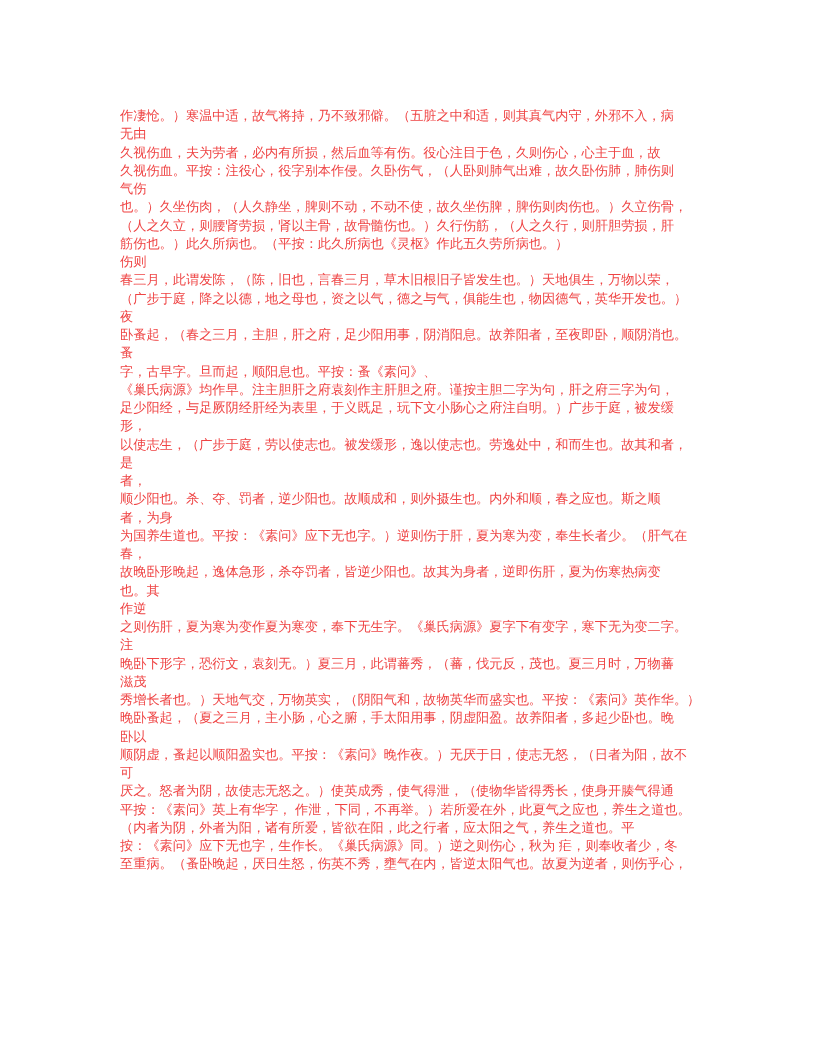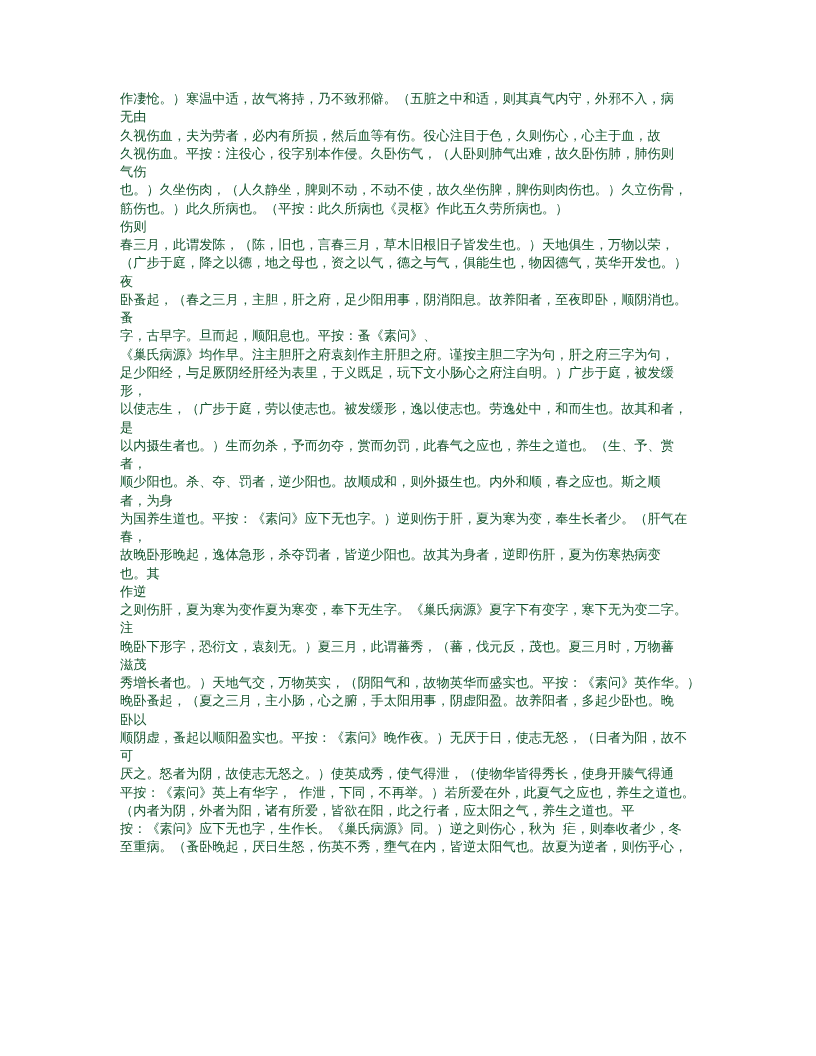--- a/index.html
+++ b/index.html
@@ -1,52 +1,52 @@
 <!DOCTYPE html>
 <html><head>
 <meta charset="utf-8">
 <style>
   html, body { margin: 0; padding: 0; background: #ffffff; }
   body { width: 816px; height: 1056px; position: relative; overflow: hidden; }
   .page {
     position: absolute;
     left: 120px;
-    top: 91px;
+    top: 107px;
     width: 588px;
-    font-family: Liberation Mono, monospace;
+    font-family: Liberation Sans, sans-serif;
     font-size: 13.2px;
     line-height: 18.26px;
-    color: #14532d;
+    color: #ef4444;
   }
   .line { display: block; white-space: nowrap; height: 18.26px; }
 </style>
 </head>
 <body>
 
 <div class="page">
   <span class="line">作凄怆。）寒温中适，故气将持，乃不致邪僻。（五脏之中和适，则其真气内守，外邪不入，病</span>
   <span class="line">无由</span>
   <span class="line">久视伤血，夫为劳者，必内有所损，然后血等有伤。役心注目于色，久则伤心，心主于血，故</span>
   <span class="line">久视伤血。平按：注役心，役字别本作侵。久卧伤气，（人卧则肺气出难，故久卧伤肺，肺伤则</span>
   <span class="line">气伤</span>
   <span class="line">也。）久坐伤肉，（人久静坐，脾则不动，不动不使，故久坐伤脾，脾伤则肉伤也。）久立伤骨，</span>
+  <span class="line">（人之久立，则腰肾劳损，肾以主骨，故骨髓伤也。）久行伤筋，（人之久行，则肝胆劳损，肝</span>
   <span class="line">筋伤也。）此久所病也。（平按：此久所病也《灵枢》作此五久劳所病也。）</span>
   <span class="line">伤则</span>
   <span class="line">春三月，此谓发陈，（陈，旧也，言春三月，草木旧根旧子皆发生也。）天地俱生，万物以荣，</span>
   <span class="line">（广步于庭，降之以德，地之母也，资之以气，德之与气，俱能生也，物因德气，英华开发也。）</span>
   <span class="line">夜</span>
   <span class="line">卧蚤起，（春之三月，主胆，肝之府，足少阳用事，阴消阳息。故养阳者，至夜即卧，顺阴消也。</span>
   <span class="line">蚤</span>
   <span class="line">字，古早字。旦而起，顺阳息也。平按：蚤《素问》、</span>
   <span class="line">《巢氏病源》均作早。注主胆肝之府袁刻作主肝胆之府。谨按主胆二字为句，肝之府三字为句，</span>
   <span class="line">足少阳经，与足厥阴经肝经为表里，于义既足，玩下文小肠心之府注自明。）广步于庭，被发缓</span>
   <span class="line">形，</span>
   <span class="line">以使志生，（广步于庭，劳以使志也。被发缓形，逸以使志也。劳逸处中，和而生也。故其和者，</span>
   <span class="line">是</span>
-  <span class="line">以内摄生者也。）生而勿杀，予而勿夺，赏而勿罚，此春气之应也，养生之道也。（生、予、赏</span>
   <span class="line">者，</span>
   <span class="line">顺少阳也。杀、夺、罚者，逆少阳也。故顺成和，则外摄生也。内外和顺，春之应也。斯之顺</span>
   <span class="line">者，为身</span>
   <span class="line">为国养生道也。平按：《素问》应下无也字。）逆则伤于肝，夏为寒为变，奉生长者少。（肝气在</span>
   <span class="line">春，</span>
   <span class="line">故晚卧形晚起，逸体急形，杀夺罚者，皆逆少阳也。故其为身者，逆即伤肝，夏为伤寒热病变</span>
   <span class="line">也。其</span>
   <span class="line">作逆</span>
   <span class="line">之则伤肝，夏为寒为变作夏为寒变，奉下无生字。《巢氏病源》夏字下有变字，寒下无为变二字。</span>
   <span class="line">注</span>

